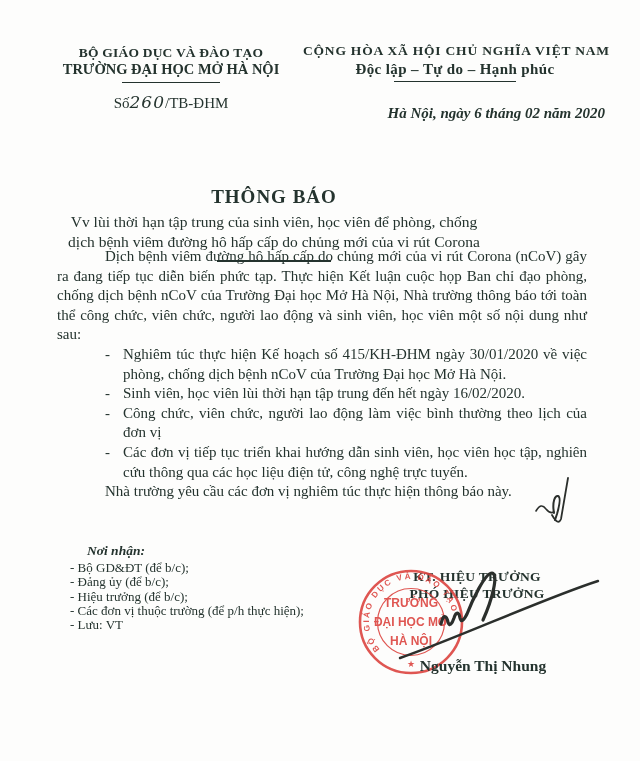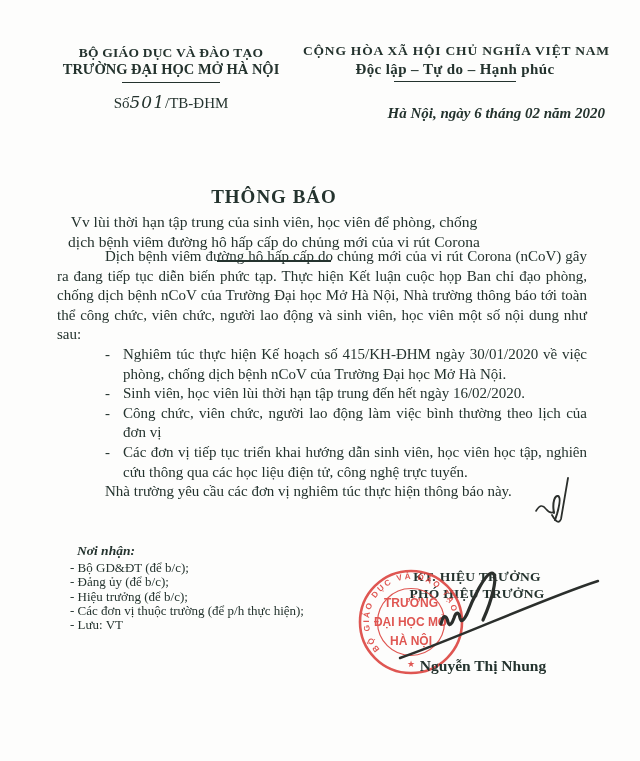--- a/index.html
+++ b/index.html
@@ -34,42 +34,42 @@
 
   
   .body-block{position:absolute;left:57px;top:247px;width:530px;font-size:15px;line-height:19.6px;text-align:justify;}
   .opening{text-indent:48px;}
   .bullet{position:relative;padding-left:66px;}
   .bullet .dash{position:absolute;left:48px;top:0;}
   .closing{text-indent:48px;}
 
   
   .recipients{position:absolute;left:70px;top:543px;width:270px;}
-  .recipients-heading{font-size:13.5px;font-weight:bold;font-style:italic;margin-left:7px;margin-bottom:2px;}
+  .recipients-heading{font-size:13.5px;font-weight:bold;font-style:italic;margin-left:17px;margin-bottom:2px;}
   .recipients-item{font-size:13px;line-height:14.3px;}
 
   
   .sign-title{position:absolute;left:368px;top:569px;width:218px;text-align:center;font-size:13.5px;font-weight:bold;line-height:16.5px;letter-spacing:.3px;}
   .signer-name{position:absolute;left:385px;top:657px;width:196px;text-align:center;font-size:15.5px;font-weight:bold;}
   .stamp-svg{position:absolute;left:358px;top:568px;}
   .sig-svg{position:absolute;left:340px;top:545px;}
   .paraph-svg{position:absolute;left:533px;top:473px;}
   .stamp-center{font-family:"Liberation Sans",sans-serif;font-weight:bold;}
   .stamp-ring-text{font-family:"Liberation Sans",sans-serif;font-weight:bold;}
 </style>
 </head>
 <body>
 
 <div class="page">
 
   <div class="org-block">
     <div class="org-line1">BỘ GIÁO DỤC VÀ ĐÀO TẠO</div>
     <div class="org-line2">TRƯỜNG ĐẠI HỌC MỞ HÀ NỘI</div>
     <div class="org-underline"></div>
-    <div class="doc-number"><span>Số</span><span class="hand">501</span><span>/TB-ĐHM</span></div>
+    <div class="doc-number"><span>Số</span><span class="hand">260</span><span>/TB-ĐHM</span></div>
   </div>
 
   <div class="nat-block">
     <div class="nat-line1">CỘNG HÒA XÃ HỘI CHỦ NGHĨA VIỆT NAM</div>
     <div class="nat-line2">Độc lập – Tự do – Hạnh phúc</div>
     <div class="nat-underline"></div>
     <div class="date-line">Hà Nội, ngày 6 tháng 02 năm 2020</div>
   </div>
 
   <div class="title-block">

